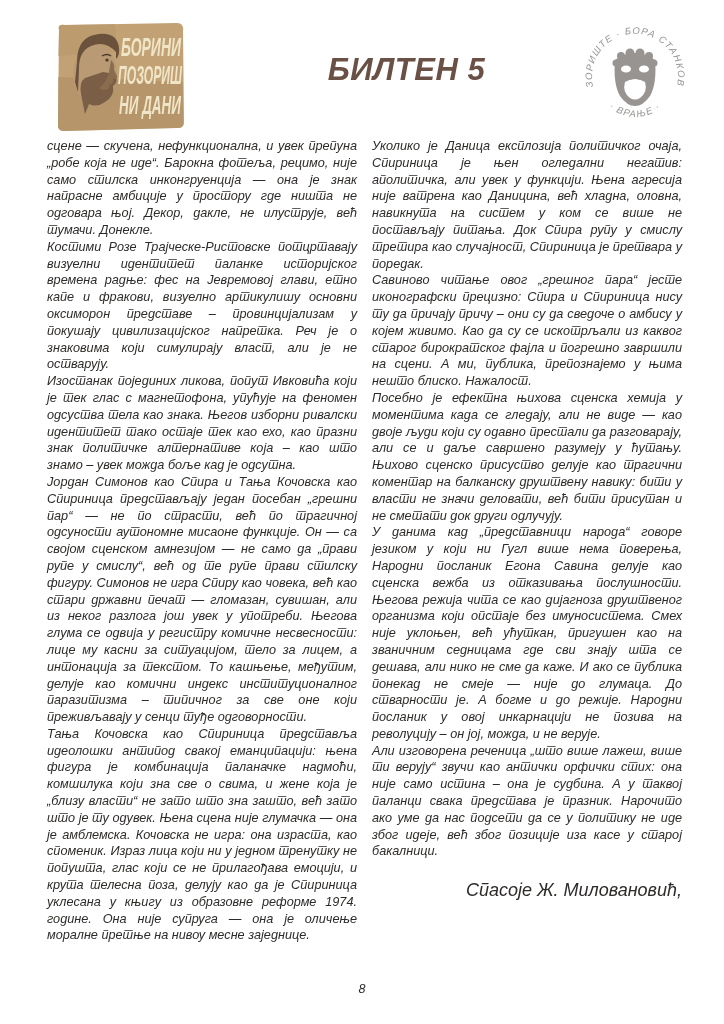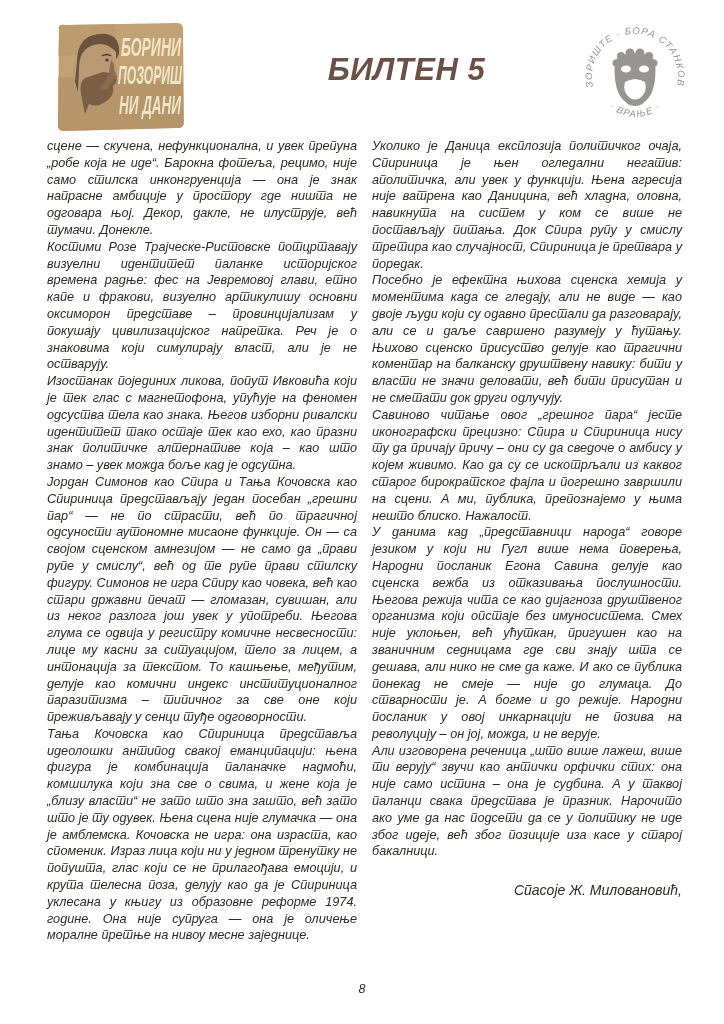--- a/index.html
+++ b/index.html
@@ -25,21 +25,21 @@
   .columns{
     display:flex;gap:15px;padding:10px 44px 0 47px;box-sizing:border-box;
   }
   .col{width:310px;flex:0 0 auto;}
   .col p{
     margin:0;text-align:justify;
     font-size:12.7px;line-height:16.8px;color:#2e2b29;
   }
   .signature{
     margin-top:22px;text-align:right;
-    font-size:14px;line-height:17px;color:#2e2b29;
+    font-size:18px;line-height:17px;color:#2e2b29;
   }
   .signature div{white-space:nowrap;}
   
   .page-number{
     position:absolute;left:0;right:0;bottom:28px;text-align:center;
     font-size:12.5px;color:#2e2b29;
   }
 </style>
 </head>
 <body>
@@ -109,22 +109,22 @@
     <div class="col">
       <p>сцене — скучена, нефункционална, и увек препуна „робе која не иде“. Барокна фотеља, рецимо, није само стилска инконгруенција — она је знак напрасне амбиције у простору где ништа не одговара њој. Декор, дакле, не илуструје, већ тумачи. Донекле.</p>
       <p>Костими Розе Трајческе-Ристовске потцртавају визуелни идентитет паланке историјског времена радње: фес на Јевремовој глави, етно капе и фракови, визуелно артикулишу основни оксиморон представе – провинцијализам у покушају цивилизацијског напретка. Реч је о знаковима који симулирају власт, али је не остварују.</p>
       <p>Изостанак појединих ликова, попут Ивковића који је тек глас с магнетофона, упућује на феномен одсуства тела као знака. Његов изборни ривалски идентитет тако остаје тек као ехо, као празни знак политичке алтернативе која – као што знамо – увек можда боље кад је одсутна.</p>
       <p>Јордан Симонов као Спира и Тања Кочовска као Спириница представљају један посебан „грешни пар“ — не по страсти, већ по трагичној одсуности аутономне мисаоне функције. Он — са својом сценском амнезијом — не само да „прави рупе у смислу“, већ од те рупе прави стилску фигуру. Симонов не игра Спиру као човека, већ као стари државни печат — гломазан, сувишан, али из неког разлога још увек у употреби. Његова глума се одвија у регистру комичне несвесности: лице му касни за ситуацијом, тело за лицем, а интонација за текстом. То кашњење, међутим, делује као комични индекс институционалног паразитизма – типичног за све оне који преживљавају у сенци туђе одговорности.</p>
       <p>Тања Кочовска као Спириница представља идеолошки антипод свакој еманципацији: њена фигура је комбинација паланачке надмоћи, комшилука који зна све о свима, и жене која је „близу власти“ не зато што зна зашто, већ зато што је ту одувек. Њена сцена није глумачка — она је амблемска. Кочовска не игра: она израста, као споменик. Израз лица који ни у једном тренутку не попушта, глас који се не прилагођава емоцији, и крута телесна поза, делују као да је Спириница уклесана у књигу из образовне реформе 1974. године. Она није супруга — она је оличење моралне претње на нивоу месне заједнице.</p>
     </div>
 
     <div class="col">
       <p>Уколико је Даница експлозија политичког очаја, Спириница је њен огледални негатив: аполитичка, али увек у функцији. Њена агресија није ватрена као Даницина, већ хладна, оловна, навикнута на систем у ком се више не постављају питања. Док Спира рупу у смислу третира као случајност, Спириница је претвара у поредак.</p>
+      <p>Савиново читање овог „грешног пара“ јесте иконографски прецизно: Спира и Спириница нису ту да причају причу – они су да сведоче о амбису у којем живимо. Као да су се искотрљали из каквог старог бирократског фајла и погрешно завршили на сцени. А ми, публика, препознајемо у њима нешто блиско. Нажалост.</p>
       <p>Посебно је ефектна њихова сценска хемија у моментима када се гледају, али не виде — као двоје људи који су одавно престали да разговарају, али се и даље савршено разумеју у ћутању. Њихово сценско присуство делује као трагични коментар на балканску друштвену навику: бити у власти не значи деловати, већ бити присутан и не сметати док други одлучују.</p>
-      <p>Савиново читање овог „грешног пара“ јесте иконографски прецизно: Спира и Спириница нису ту да причају причу – они су да сведоче о амбису у којем живимо. Као да су се искотрљали из каквог старог бирократског фајла и погрешно завршили на сцени. А ми, публика, препознајемо у њима нешто блиско. Нажалост.</p>
       <p>У данима кад „представници народа“ говоре језиком у који ни Гугл више нема поверења, Народни посланик Егона Савина делује као сценска вежба из отказивања послушности. Његова режија чита се као дијагноза друштвеног организма који опстаје без имуносистема. Смех није уклоњен, већ ућуткан, пригушен као на званичним седницама где сви знају шта се дешава, али нико не сме да каже. И ако се публика понекад не смеје — није до глумаца. До стварности је. А богме и до режије. Народни посланик у овој инкарнацији не позива на револуцију – он јој, можда, и не верује.</p>
       <p>Али изговорена реченица „што више лажеш, више ти верују“ звучи као антички орфички стих: она није само истина – она је судбина. А у таквој паланци свака представа је празник. Нарочито ако уме да нас подсети да се у политику не иде због идеје, већ због позиције иза касе у старој бакалници.</p>
 
       <div class="signature">
         <div>Спасоје Ж. Миловановић,</div>
       </div>
     </div>
 
   </div>
 

